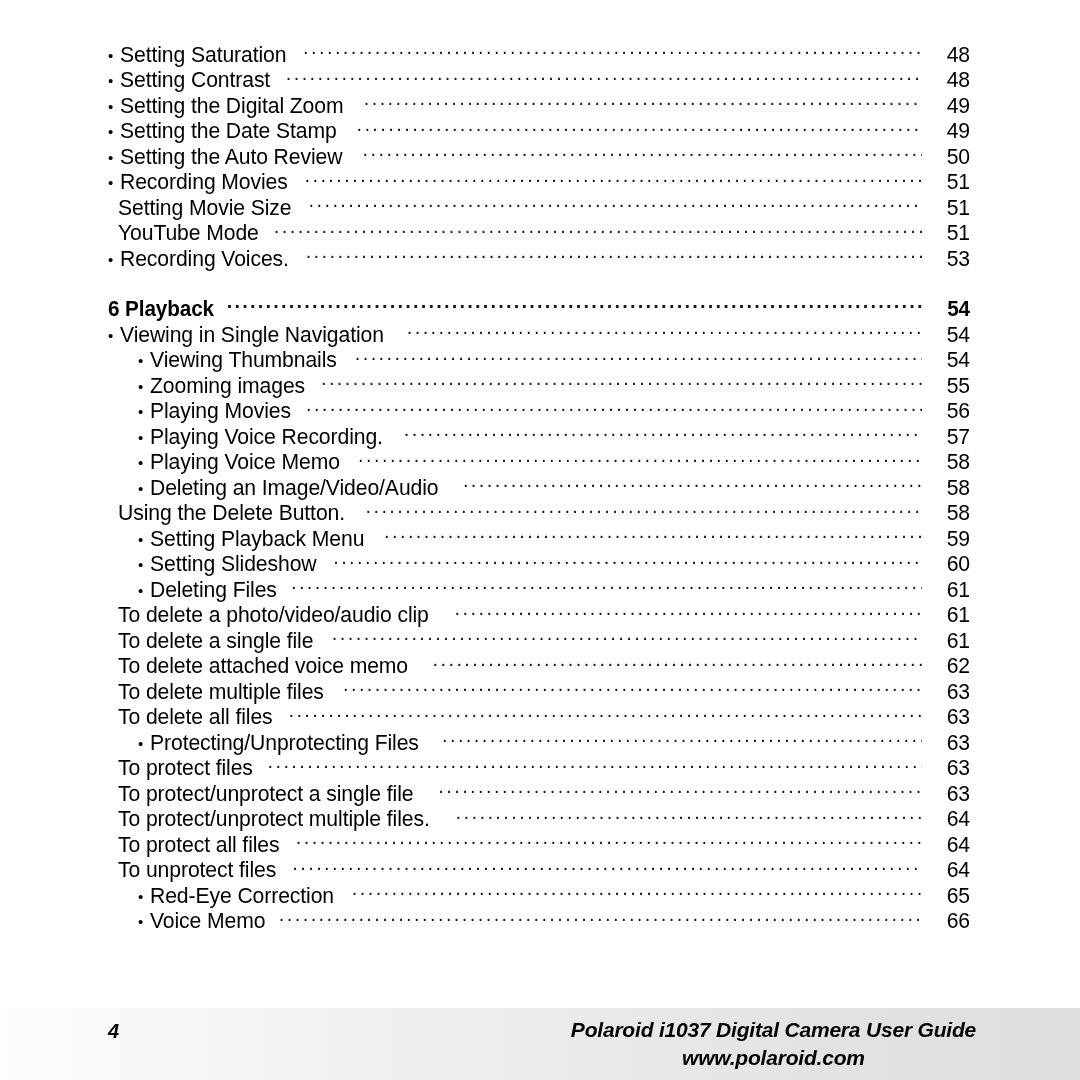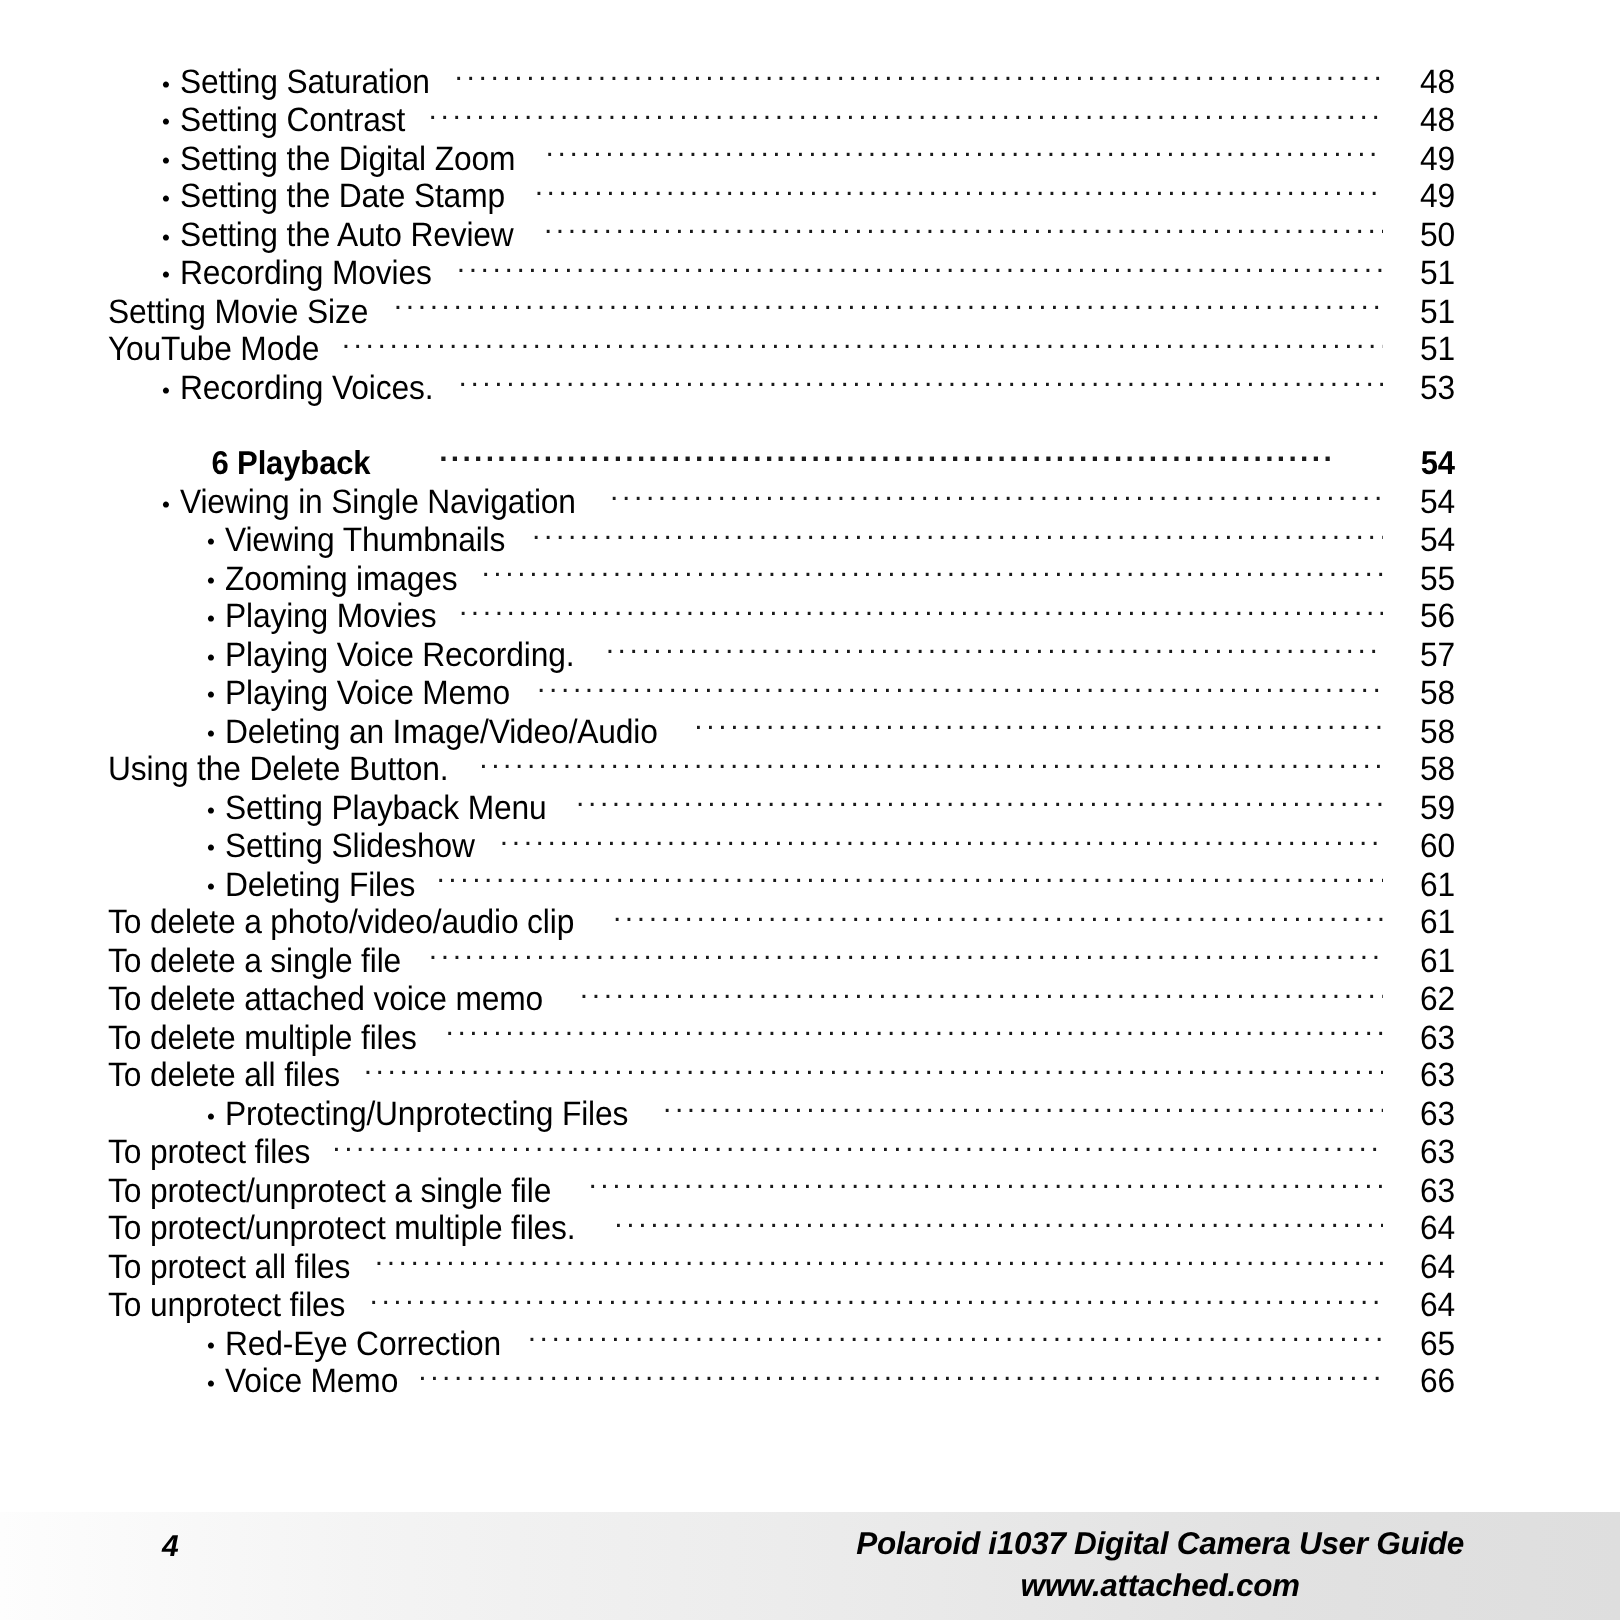--- a/index.html
+++ b/index.html
@@ -31,21 +31,21 @@
     height: 25.5px;
     line-height: 25.5px;
     padding-right: 110px;   
     box-sizing: border-box;
     white-space: nowrap;
   }
 
   
   .toc-row.lvl0 { padding-left: 108px; }
   .toc-row.lvl1 { padding-left: 138px; }
-  .toc-row.lvl2 { padding-left: 72px; }
+  .toc-row.lvl2 { padding-left: 118px; }
 
   .bullet {
     display: inline-block;
     width: 12px;
     min-width: 12px;
     font-size: 15px;
     line-height: 25.5px;
     transform: translateY(-1px);
   }
   .bullet.none { width: 0; min-width: 0; }
@@ -85,21 +85,20 @@
     text-align: right;
     font-size: 22.5px;
     letter-spacing: -0.1px;
     transform: scaleX(0.94);
     transform-origin: right center;
   }
 
   
   .toc-row.section {
     font-weight: bold;
-    gap: 33px;
   }
   .toc-row.section .label { font-size: 22px; font-weight: bold; }
   .toc-row.section .pageno { font-size: 22px; font-weight: bold; }
   .toc-row.section .leader::after {
     font-weight: bold;
     font-size: 20px;
     letter-spacing: 2.2px;
     bottom: 2px;
   }
 
@@ -353,16 +352,16 @@
       <span class="leader"></span>
       <span class="pageno">66</span>
     </div>
   </div>
 
 <div id="footer">
   <div id="footer-inner">
     <div id="footer-pageno">4</div>
     <div id="footer-right">
       <div class="footer-line">Polaroid i1037 Digital Camera User Guide</div>
-      <div class="footer-line">www.attached.com</div>
+      <div class="footer-line">www.polaroid.com</div>
     </div>
   </div>
 </div>
 
 </body></html>

